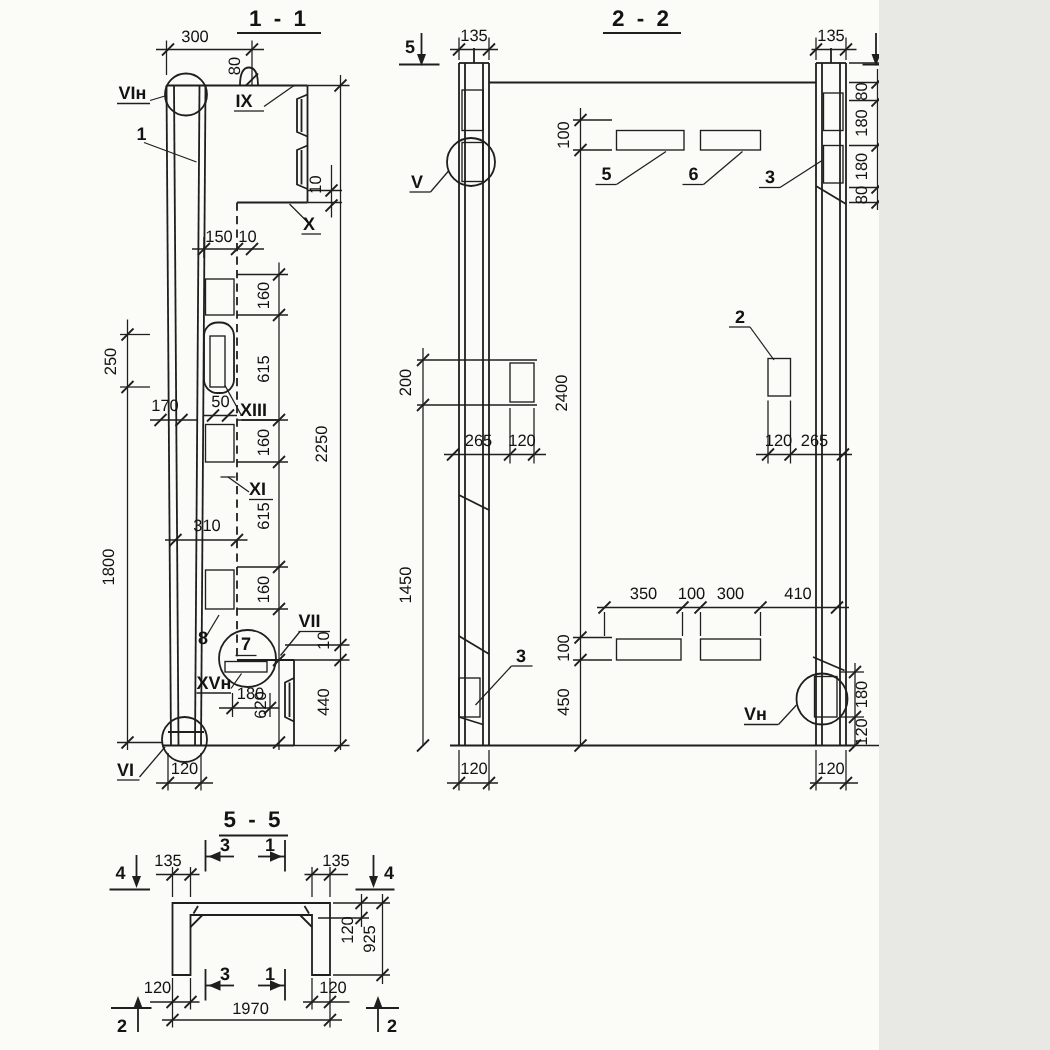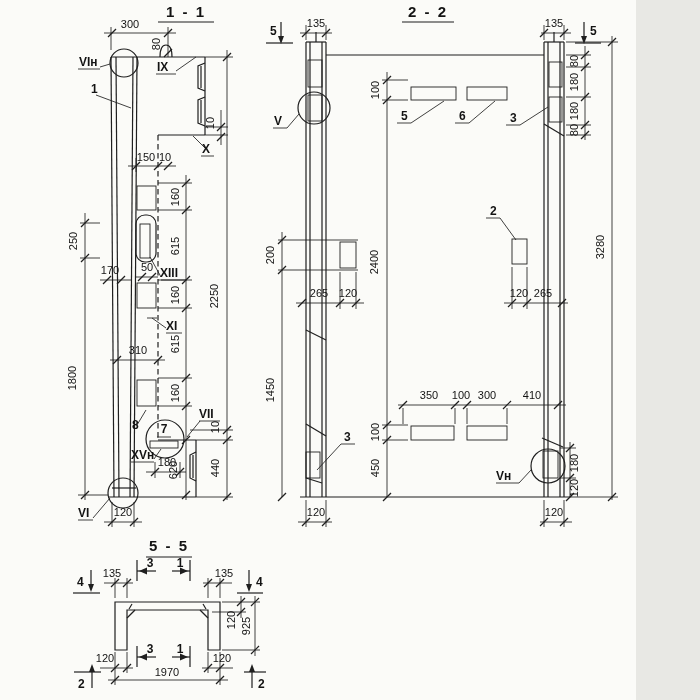--- a/index.html
+++ b/index.html
@@ -1,16 +1,16 @@
 <!DOCTYPE html>
 <html><head>
 <meta charset="utf-8">
 <style>
   html,body{margin:0;padding:0;background:#e8e8e4;}
-  .sheet{width:636px;height:700px;background:#fbfbf8;position:relative;overflow:hidden;}
+  .sheet{width:586px;height:700px;background:#fbfbf8;position:relative;overflow:hidden;}
   svg{position:absolute;left:0;top:0;}
   svg line,svg path,svg circle,svg rect,svg use{stroke:#1f1f1f;fill:none;stroke-width:1.2;stroke-linecap:butt;}
   .thin line,.thin path,line.thin{stroke-width:0.85;}
   .dash{stroke-dasharray:5.5 3.5;}
   .hb{stroke-width:0.9;}
   .ah{fill:#1f1f1f;stroke:none;}
   svg text{fill:#131313;stroke:none;font-family:"Liberation Sans",sans-serif;}
   .t{font-size:15px;letter-spacing:2px;font-weight:bold;}
   .d{font-size:11px;}
   .m{font-size:12px;font-weight:bold;}

